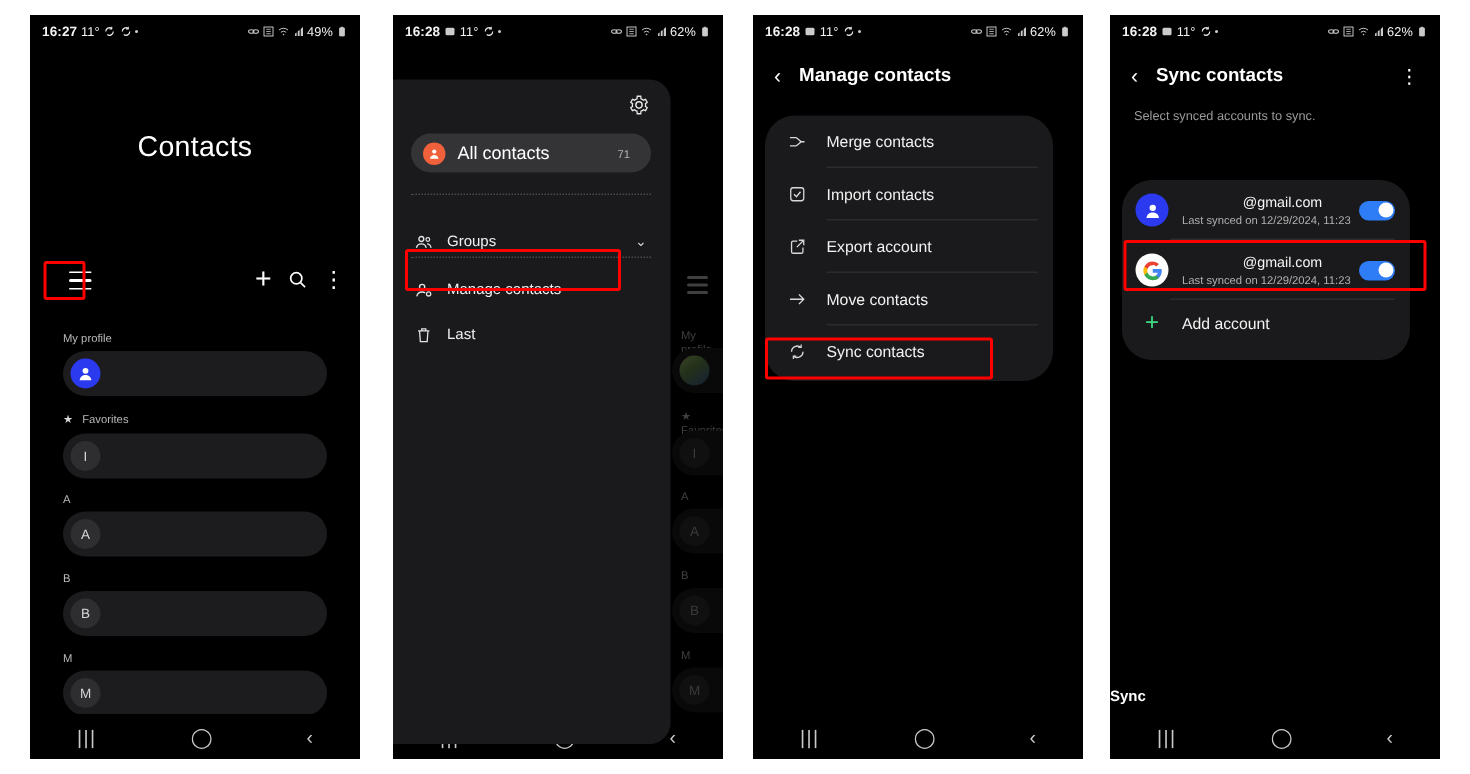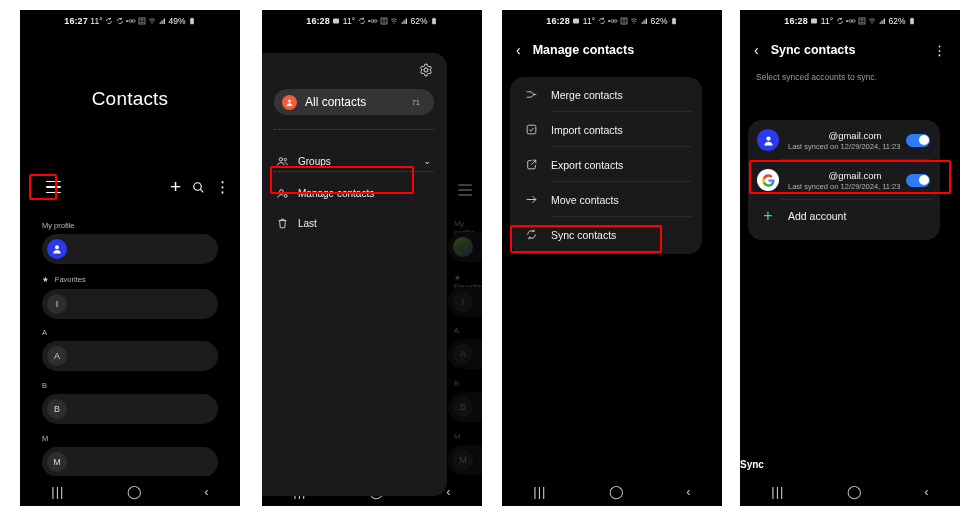--- a/index.html
+++ b/index.html
@@ -7,21 +7,21 @@
   .stage{position:relative;width:980px;height:516px;background:#ffffff;}
 
   .phone{position:absolute;top:10px;background:#000000;overflow:hidden;color:#ffffff;}
   #panel1{left:20px;width:220px;height:496px;}
   #panel2{left:262px;width:220px;height:496px;}
   #panel3{left:502px;width:220px;height:496px;}
   #panel4{left:740px;width:220px;height:496px;}
 
   
   .statusbar{position:relative;height:22px;display:flex;align-items:center;
-    justify-content:center;padding:0 8px;font-size:8.5px;color:#f2f2f2;
+    justify-content:space-between;padding:0 8px;font-size:8.5px;color:#f2f2f2;
     letter-spacing:.1px;}
   .sb-left{display:flex;align-items:center;gap:2.5px;white-space:nowrap;}
   .sb-right{display:flex;align-items:center;gap:2px;white-space:nowrap;font-size:8.5px;}
   .sb-ico{display:inline-block;width:8px;height:8px;opacity:.92;}
   .sb-time{font-size:9px;font-weight:600;}
   .sb-dot{width:2px;height:2px;border-radius:50%;background:#cfcfcf;display:inline-block;}
   .sb-batt{font-size:8.5px;}
 
   
   .navbar{position:absolute;left:0;bottom:0;width:100%;height:30px;display:flex;
@@ -84,21 +84,21 @@
   .drow .ic svg{width:13px;height:13px;}
   .drow .t{margin-left:8px;font-size:10px;color:#f0f0f0;}
   .chev{position:absolute;right:8px;color:#d8d8d8;font-size:9px;}
 
   
   .appbar{position:absolute;top:22px;left:0;width:100%;height:36px;display:flex;
     align-items:center;}
   .appbar .back{margin-left:14px;font-size:14px;color:#fff;line-height:1;}
   .appbar .ttl{margin-left:12px;font-size:12.5px;font-weight:bold;color:#fff;}
   .appbar .kebab{position:absolute;right:14px;font-size:13px;color:#fff;}
-  .card{position:absolute;left:8px;right:20px;background:#1a1a1c;border-radius:14px;}
+  .card{position:absolute;left:8px;right:20px;background:#1a1a1c;border-radius:20px;}
   .mrow{position:relative;height:35px;display:flex;align-items:center;}
   .mrow .ic{width:22px;margin-left:10px;display:flex;align-items:center;justify-content:center;
     color:#d8d8d8;}
   .mrow .ic svg{width:13px;height:13px;}
   .mrow .t{margin-left:9px;font-size:10.5px;color:#f2f2f2;}
   .sep{position:absolute;left:41px;right:10px;bottom:0;height:1px;background:#2b2b2e;}
 
   .subtitle{position:absolute;left:16px;top:62px;font-size:8.5px;color:#9b9b9b;}
   .acc{position:relative;height:40px;display:flex;align-items:center;}
   .acc .ava{width:22px;height:22px;border-radius:50%;margin-left:9px;display:flex;
@@ -421,21 +421,21 @@
         <span class="t">Import contacts</span>
         <span class="sep"></span>
       </div>
       <div class="mrow">
         <span class="ic">
           <svg viewBox="0 0 24 24">
               <path d="M19 13v5a2 2 0 0 1-2 2H7a2 2 0 0 1-2-2V7a2 2 0 0 1 2-2h5" stroke="#d8d8d8" fill="none" stroke-width="1.6"></path>
               <path d="M14 4h6v6M20 4l-8.5 8.5" stroke="#d8d8d8" fill="none" stroke-width="1.6"></path>
             </svg>
         </span>
-        <span class="t">Export contacts</span>
+        <span class="t">Export account</span>
         <span class="sep"></span>
       </div>
       <div class="mrow">
         <span class="ic">
           <svg viewBox="0 0 24 24">
               <path d="M3 12h17M14 6l6 6-6 6" stroke="#d8d8d8" fill="none" stroke-width="1.7"></path>
             </svg>
         </span>
         <span class="t">Move contacts</span>
         <span class="sep"></span>

